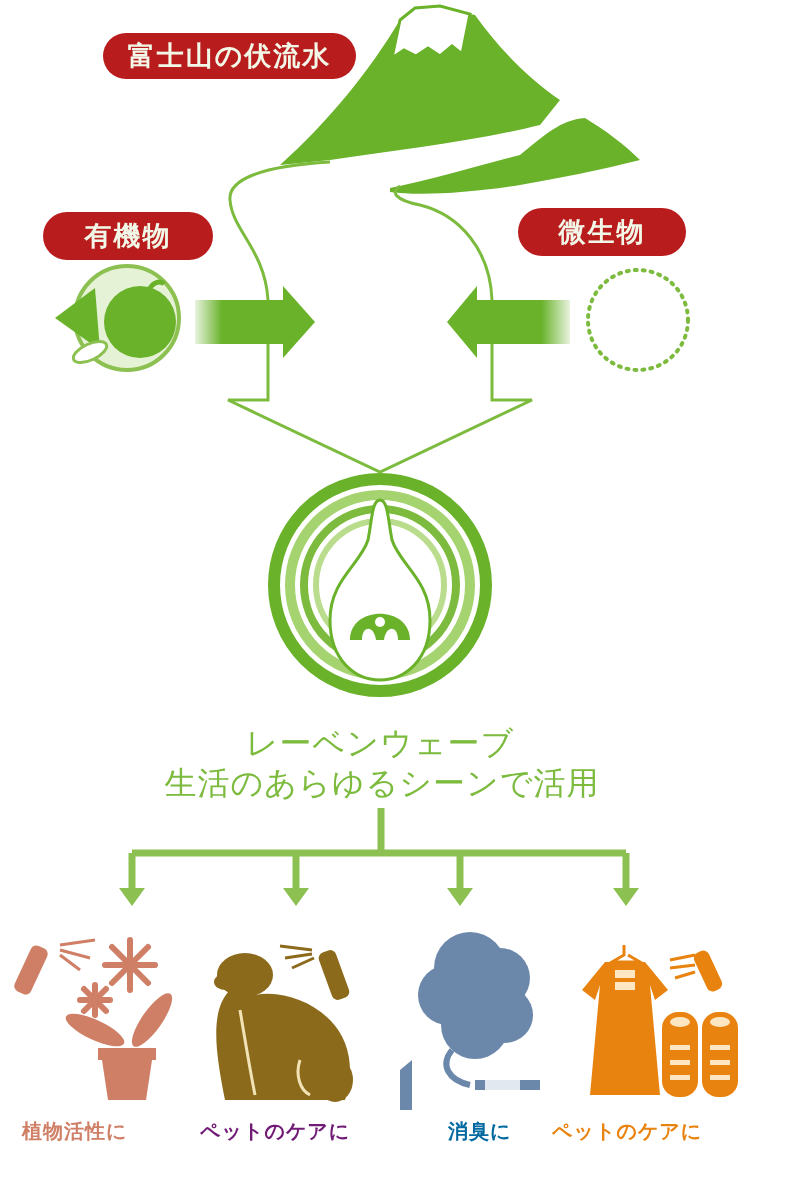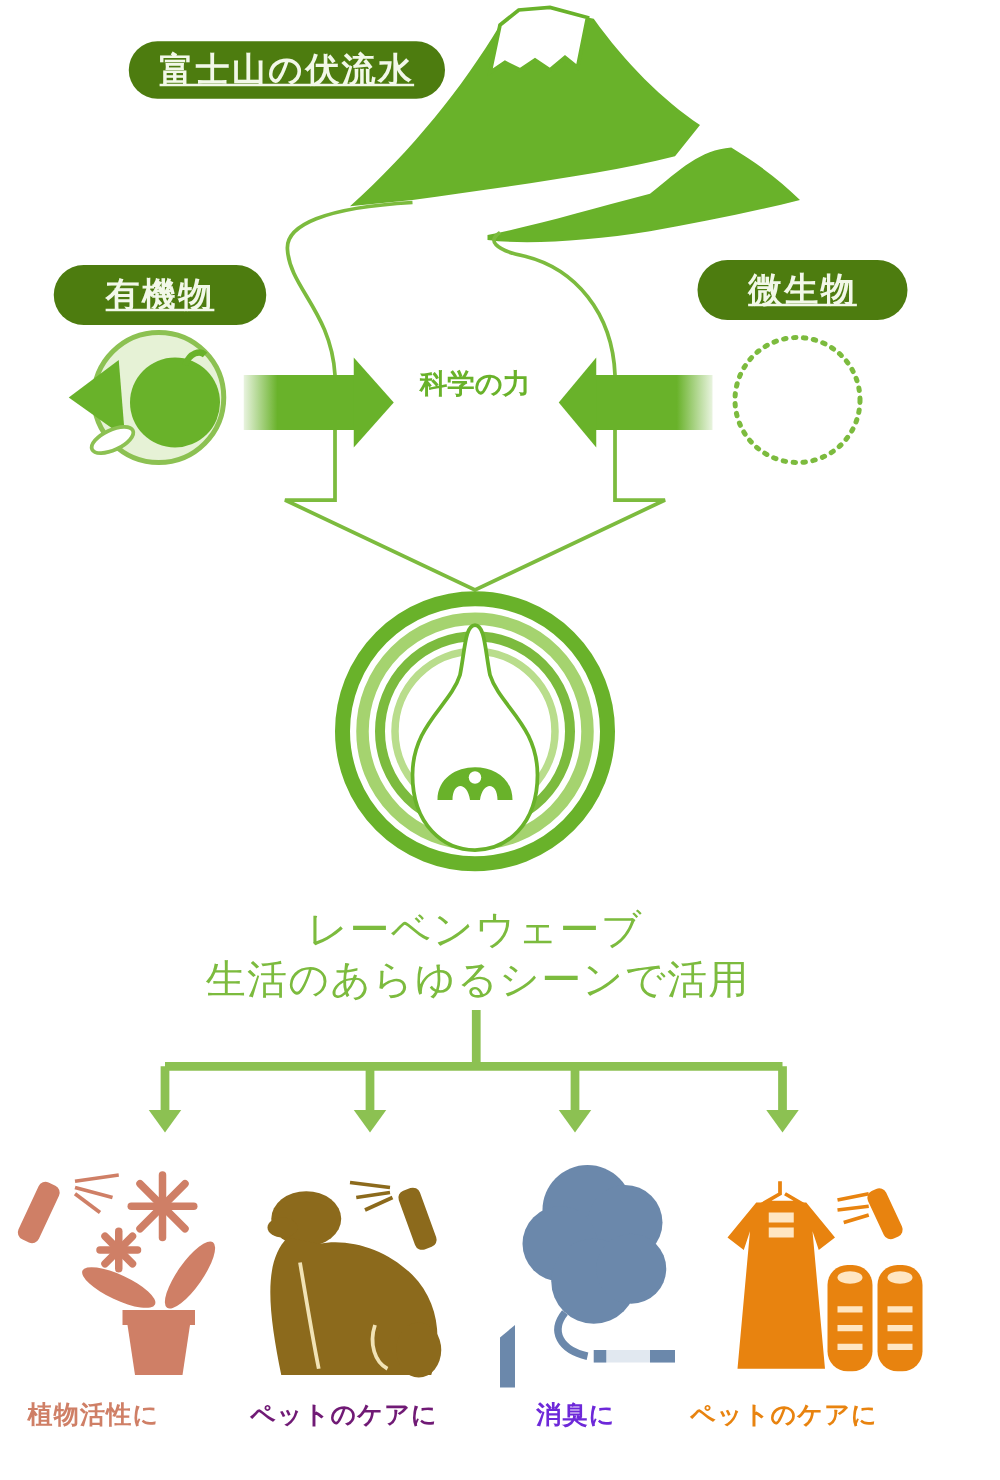--- a/index.html
+++ b/index.html
@@ -1,20 +1,20 @@
 <!DOCTYPE html>
 <html><head>
 <meta charset="utf-8">
 <style>
   html, body { margin:0; padding:0; background:#ffffff; }
   body { width:800px; height:1184px; position:relative; overflow:hidden;
          font-family:"DejaVu Sans", sans-serif; }
-  .pill { position:absolute; background:#4d7c0f; color:#f2f8e8; border-radius:24px;
+  .pill { position:absolute; background:#b91c1c; color:#f2f8e8; border-radius:24px;
           display:flex; align-items:center; justify-content:center;
-          font-weight:bold; font-size:27px; letter-spacing:2px;text-decoration:underline; }
+          font-weight:bold; font-size:27px; letter-spacing:2px; }
   .center-label { position:absolute; color:#69b22a; font-weight:bold; font-size:22px;
                   text-align:center; line-height:30px; }
   .product-text { position:absolute; left:0; width:800px; text-align:center; color:#7cbb3e;
                   font-size:32px; line-height:42px; letter-spacing:1px; }
   .use-label { position:absolute; top:1118px; font-weight:bold; font-size:20px;
                white-space:nowrap; letter-spacing:1px; }
   svg { position:absolute; left:0; top:0; }
 </style>
 </head>
 <body>
@@ -166,27 +166,26 @@
     </g>
   </g>
 </svg>
 
 <div class="pill" style="left:103px;top:33px;width:253px;height:46px;">
   <span>富士山の伏流水</span>
 </div>
 <div class="pill" style="left:43px;top:212px;width:170px;height:48px;">
   <span>有機物</span>
 </div>
-<div class="pill" style="left:558px;top:208px;width:168px;height:48px;justify-content:center;">
+<div class="pill" style="left:518px;top:208px;width:168px;height:48px;justify-content:center;">
   <span>微生物</span>
 </div>
 
 <div class="center-label" style="left:315px;top:293px;width:130px;">
-  <div>科学の力</div>
 </div>
 
 <div class="product-text" style="top:722px;margin-left:-20px;">レーベンウェーブ</div>
 <div class="product-text" style="top:762px;margin-left:-18px;">生活のあらゆるシーンで活用</div>
 
 <div class="use-label" style="left:22px;color:#cf7f66;">植物活性に</div>
 <div class="use-label" style="left:200px;color:#701a75;">ペットのケアに</div>
-<div class="use-label" style="left:429px;color:#6d28d9;">消臭に</div>
+<div class="use-label" style="left:448px;color:#0369a1;">消臭に</div>
 <div class="use-label" style="left:552px;color:#e8830f;">ペットのケアに</div>
 
 </body></html>

